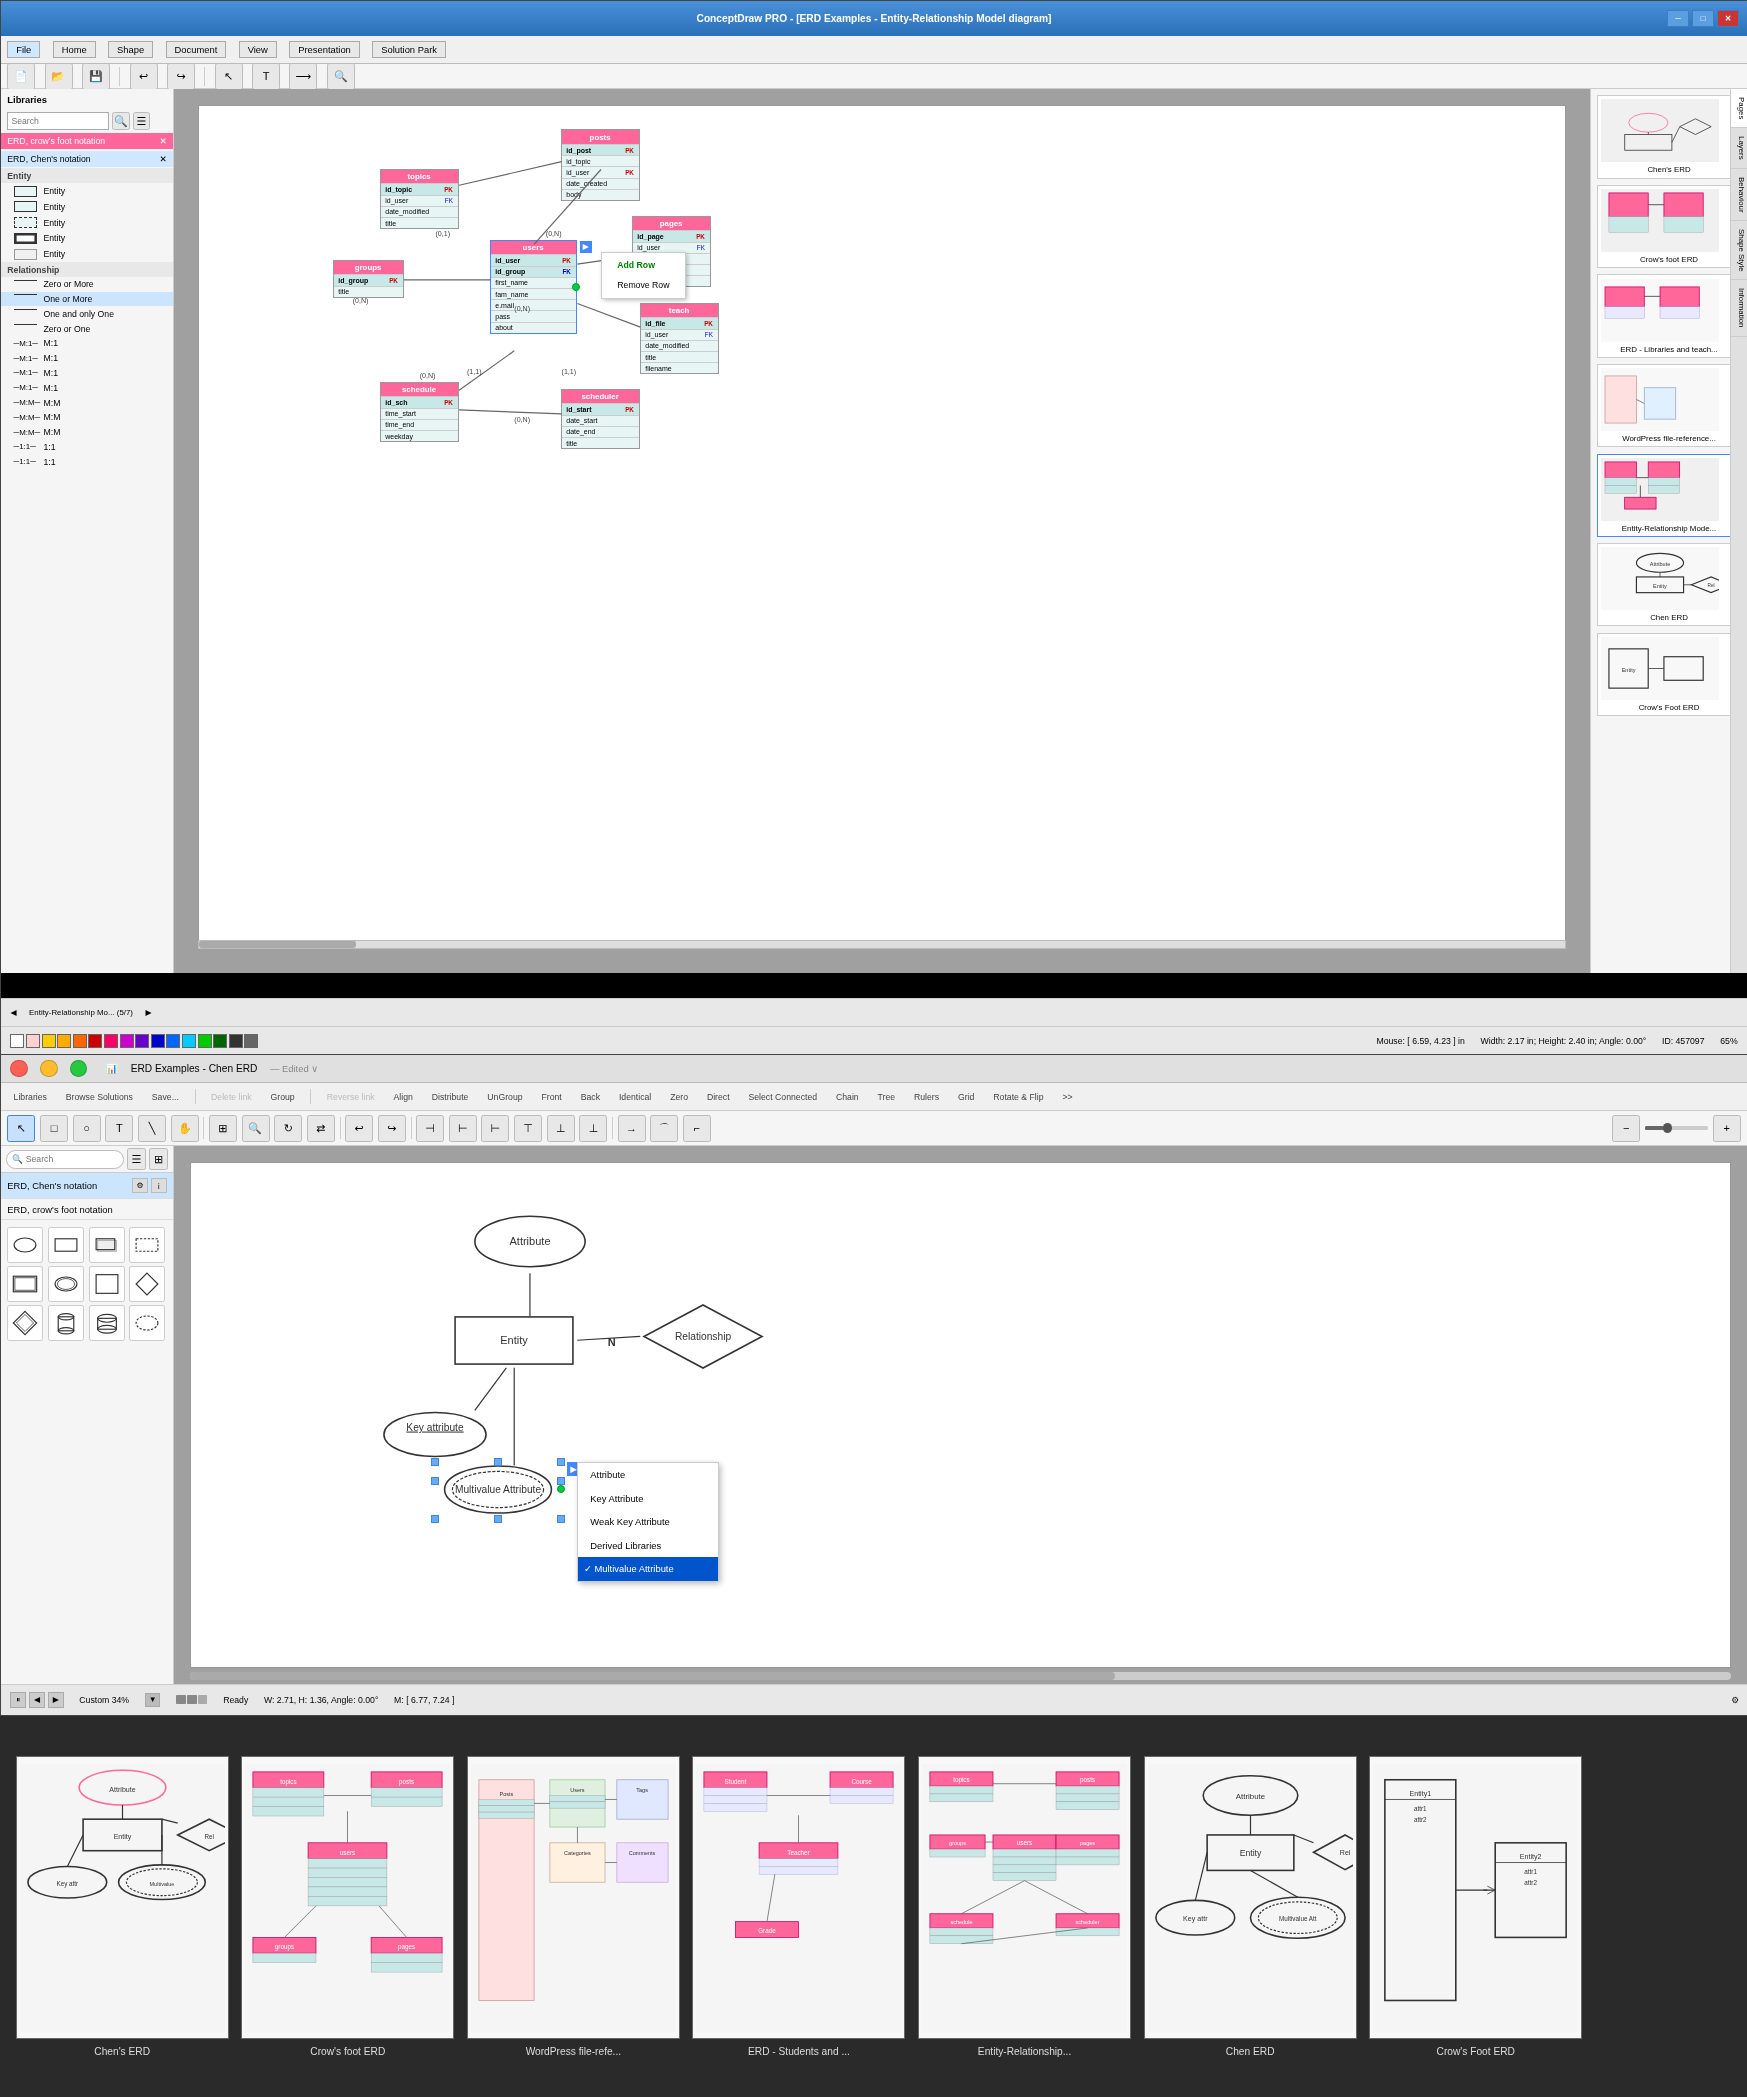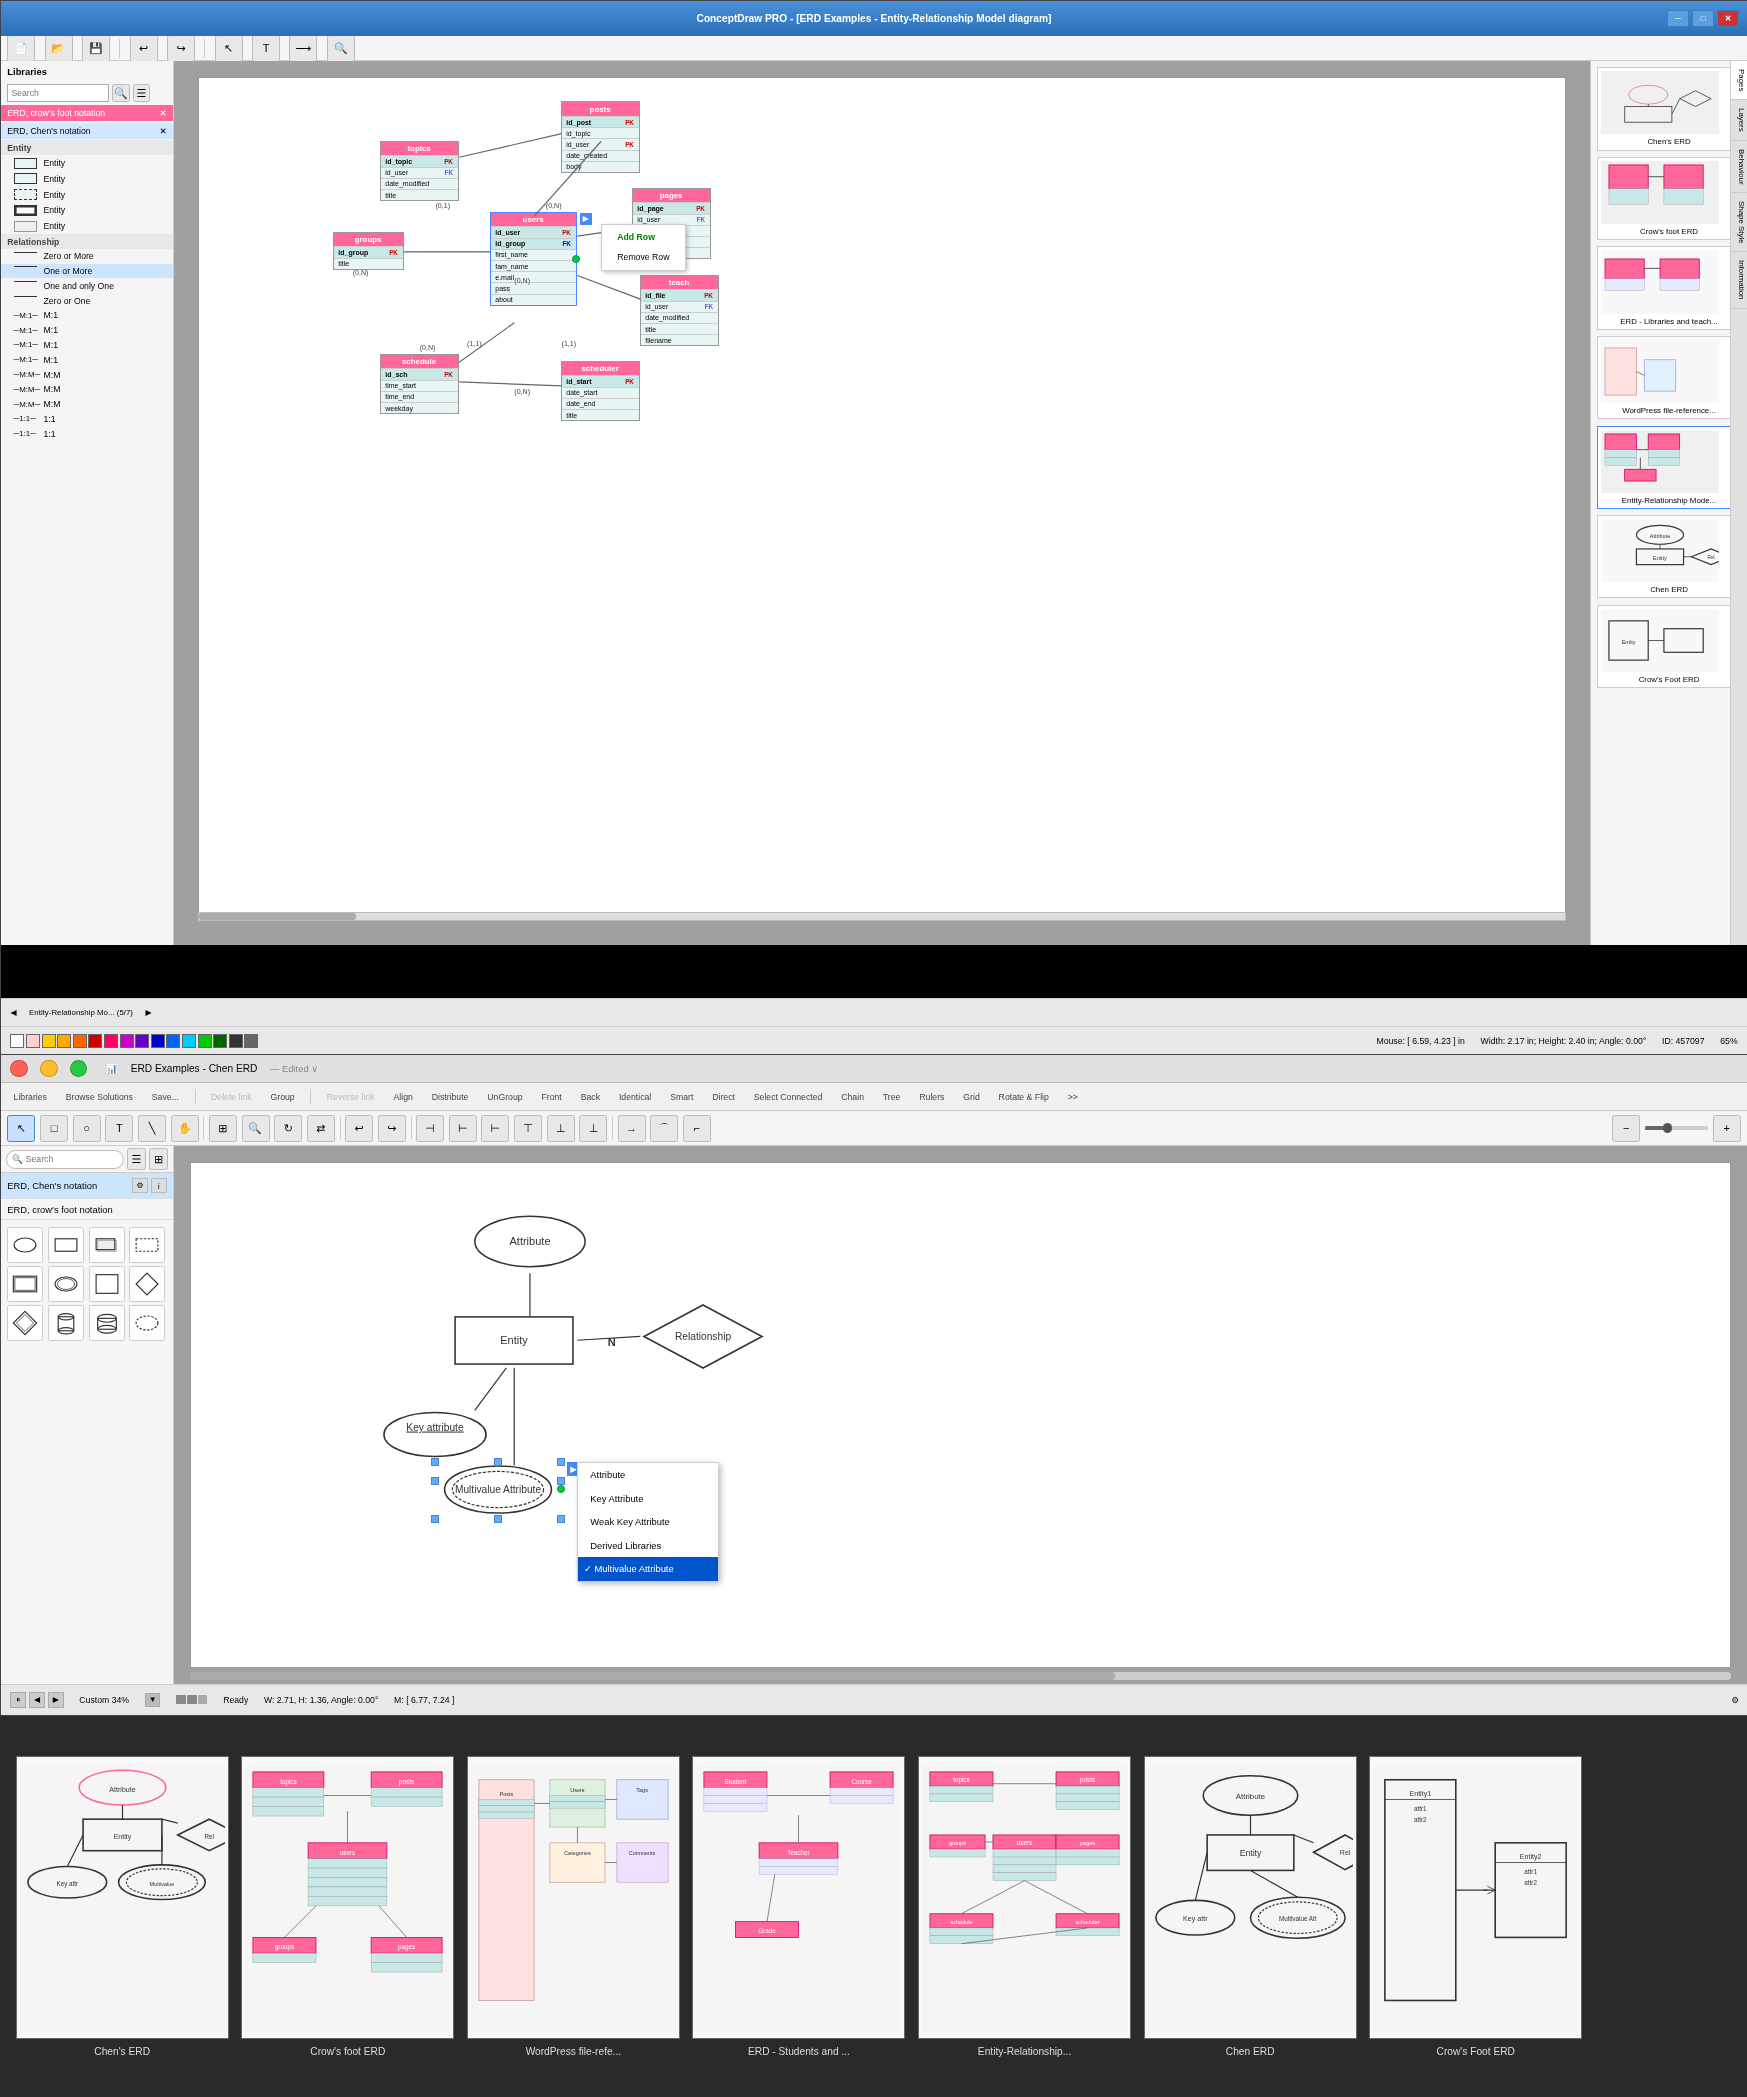--- a/index.html
+++ b/index.html
@@ -134,20 +134,29 @@
 
   <div class="title-bar">
     <span style="font-size:10.2px;">ConceptDraw PRO - [ERD Examples - Entity-Relationship Model diagram]</span>
     <div class="title-bar-buttons">
       <div class="title-btn">─</div>
       <div class="title-btn">□</div>
       <div class="title-btn" style="background:#cc3333;">✕</div>
     </div>
   </div>
 
+  <div class="top-toolbar">
+    <div class="top-toolbar-btn active">File</div>
+    <div class="top-toolbar-btn">Home</div>
+    <div class="top-toolbar-btn">Shape</div>
+    <div class="top-toolbar-btn">Document</div>
+    <div class="top-toolbar-btn">View</div>
+    <div class="top-toolbar-btn">Presentation</div>
+    <div class="top-toolbar-btn">Solution Park</div>
+  </div>
 
   <div class="second-toolbar">
     <div class="icon-btn">📄</div>
     <div class="icon-btn">📂</div>
     <div class="icon-btn">💾</div>
     <div style="width:0.8px;height:19px;background:#ccc;"></div>
     <div class="icon-btn">↩</div>
     <div class="icon-btn">↪</div>
     <div style="width:0.8px;height:19px;background:#ccc;"></div>
     <div class="icon-btn">↖</div>
@@ -577,21 +586,21 @@
     <span class="btoolbar-btn disabled">Delete link</span>
     <span class="btoolbar-btn">Group</span>
     <div class="btoolbar-sep"></div>
     <span class="btoolbar-btn disabled">Reverse link</span>
     <span class="btoolbar-btn">Align</span>
     <span class="btoolbar-btn">Distribute</span>
     <span class="btoolbar-btn">UnGroup</span>
     <span class="btoolbar-btn">Front</span>
     <span class="btoolbar-btn">Back</span>
     <span class="btoolbar-btn">Identical</span>
-    <span class="btoolbar-btn">Smart</span>
+    <span class="btoolbar-btn">Zero</span>
     <span class="btoolbar-btn">Direct</span>
     <span class="btoolbar-btn">Select Connected</span>
     <span class="btoolbar-btn">Chain</span>
     <span class="btoolbar-btn">Tree</span>
     <span class="btoolbar-btn">Rulers</span>
     <span class="btoolbar-btn">Grid</span>
     <span class="btoolbar-btn">Rotate &amp; Flip</span>
     <span class="btoolbar-btn">&gt;&gt;</span>
   </div>
 

